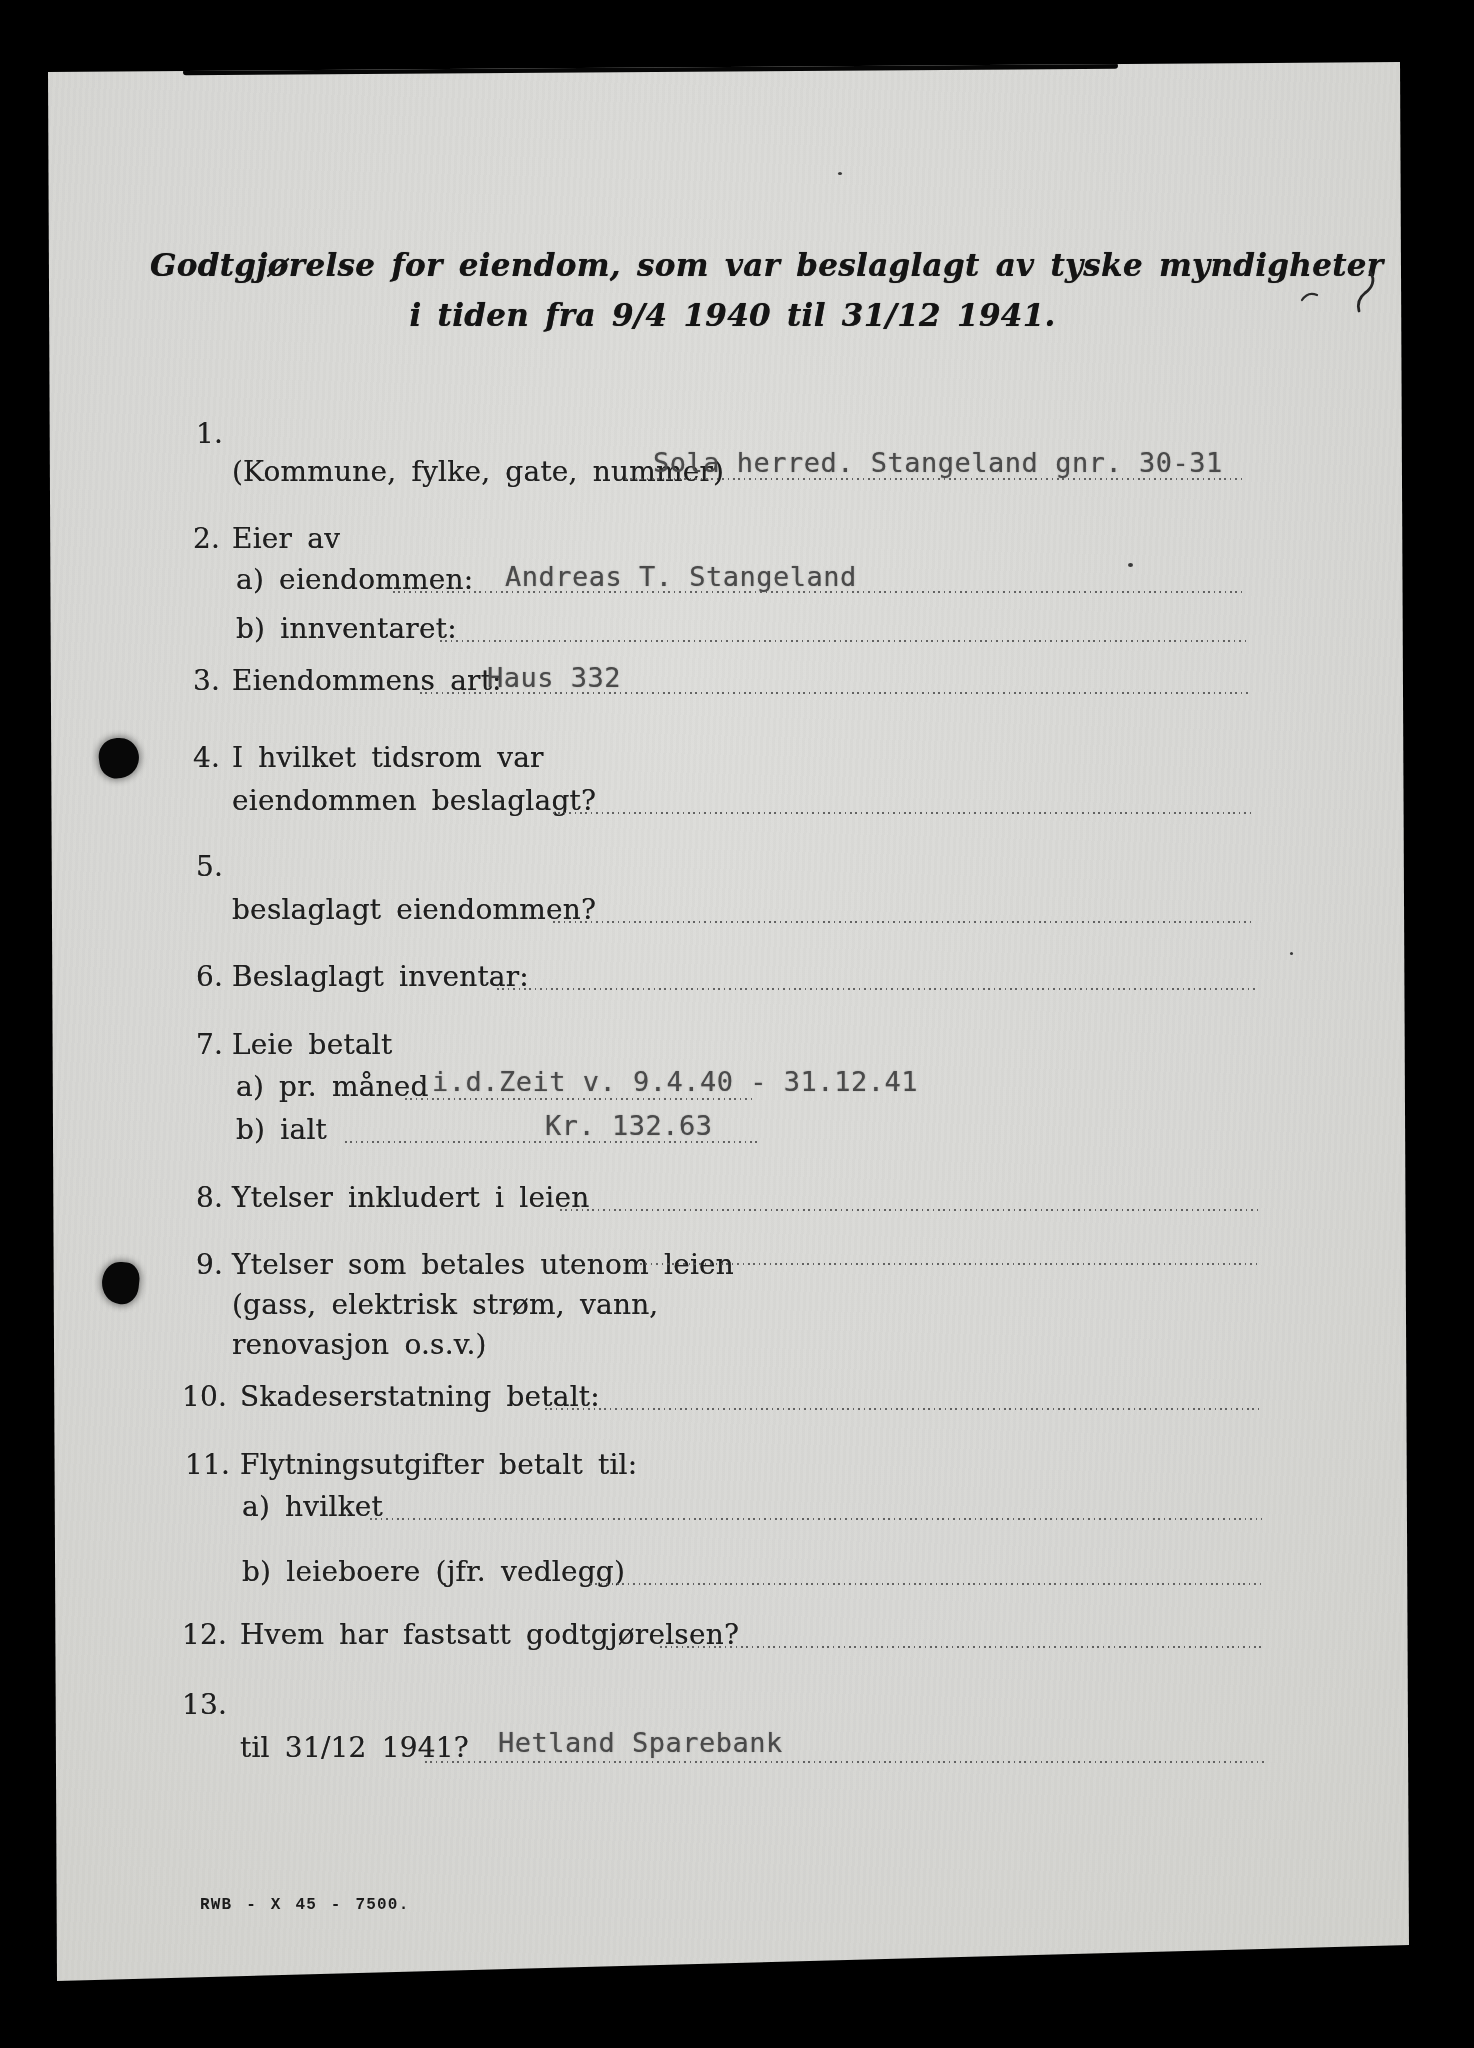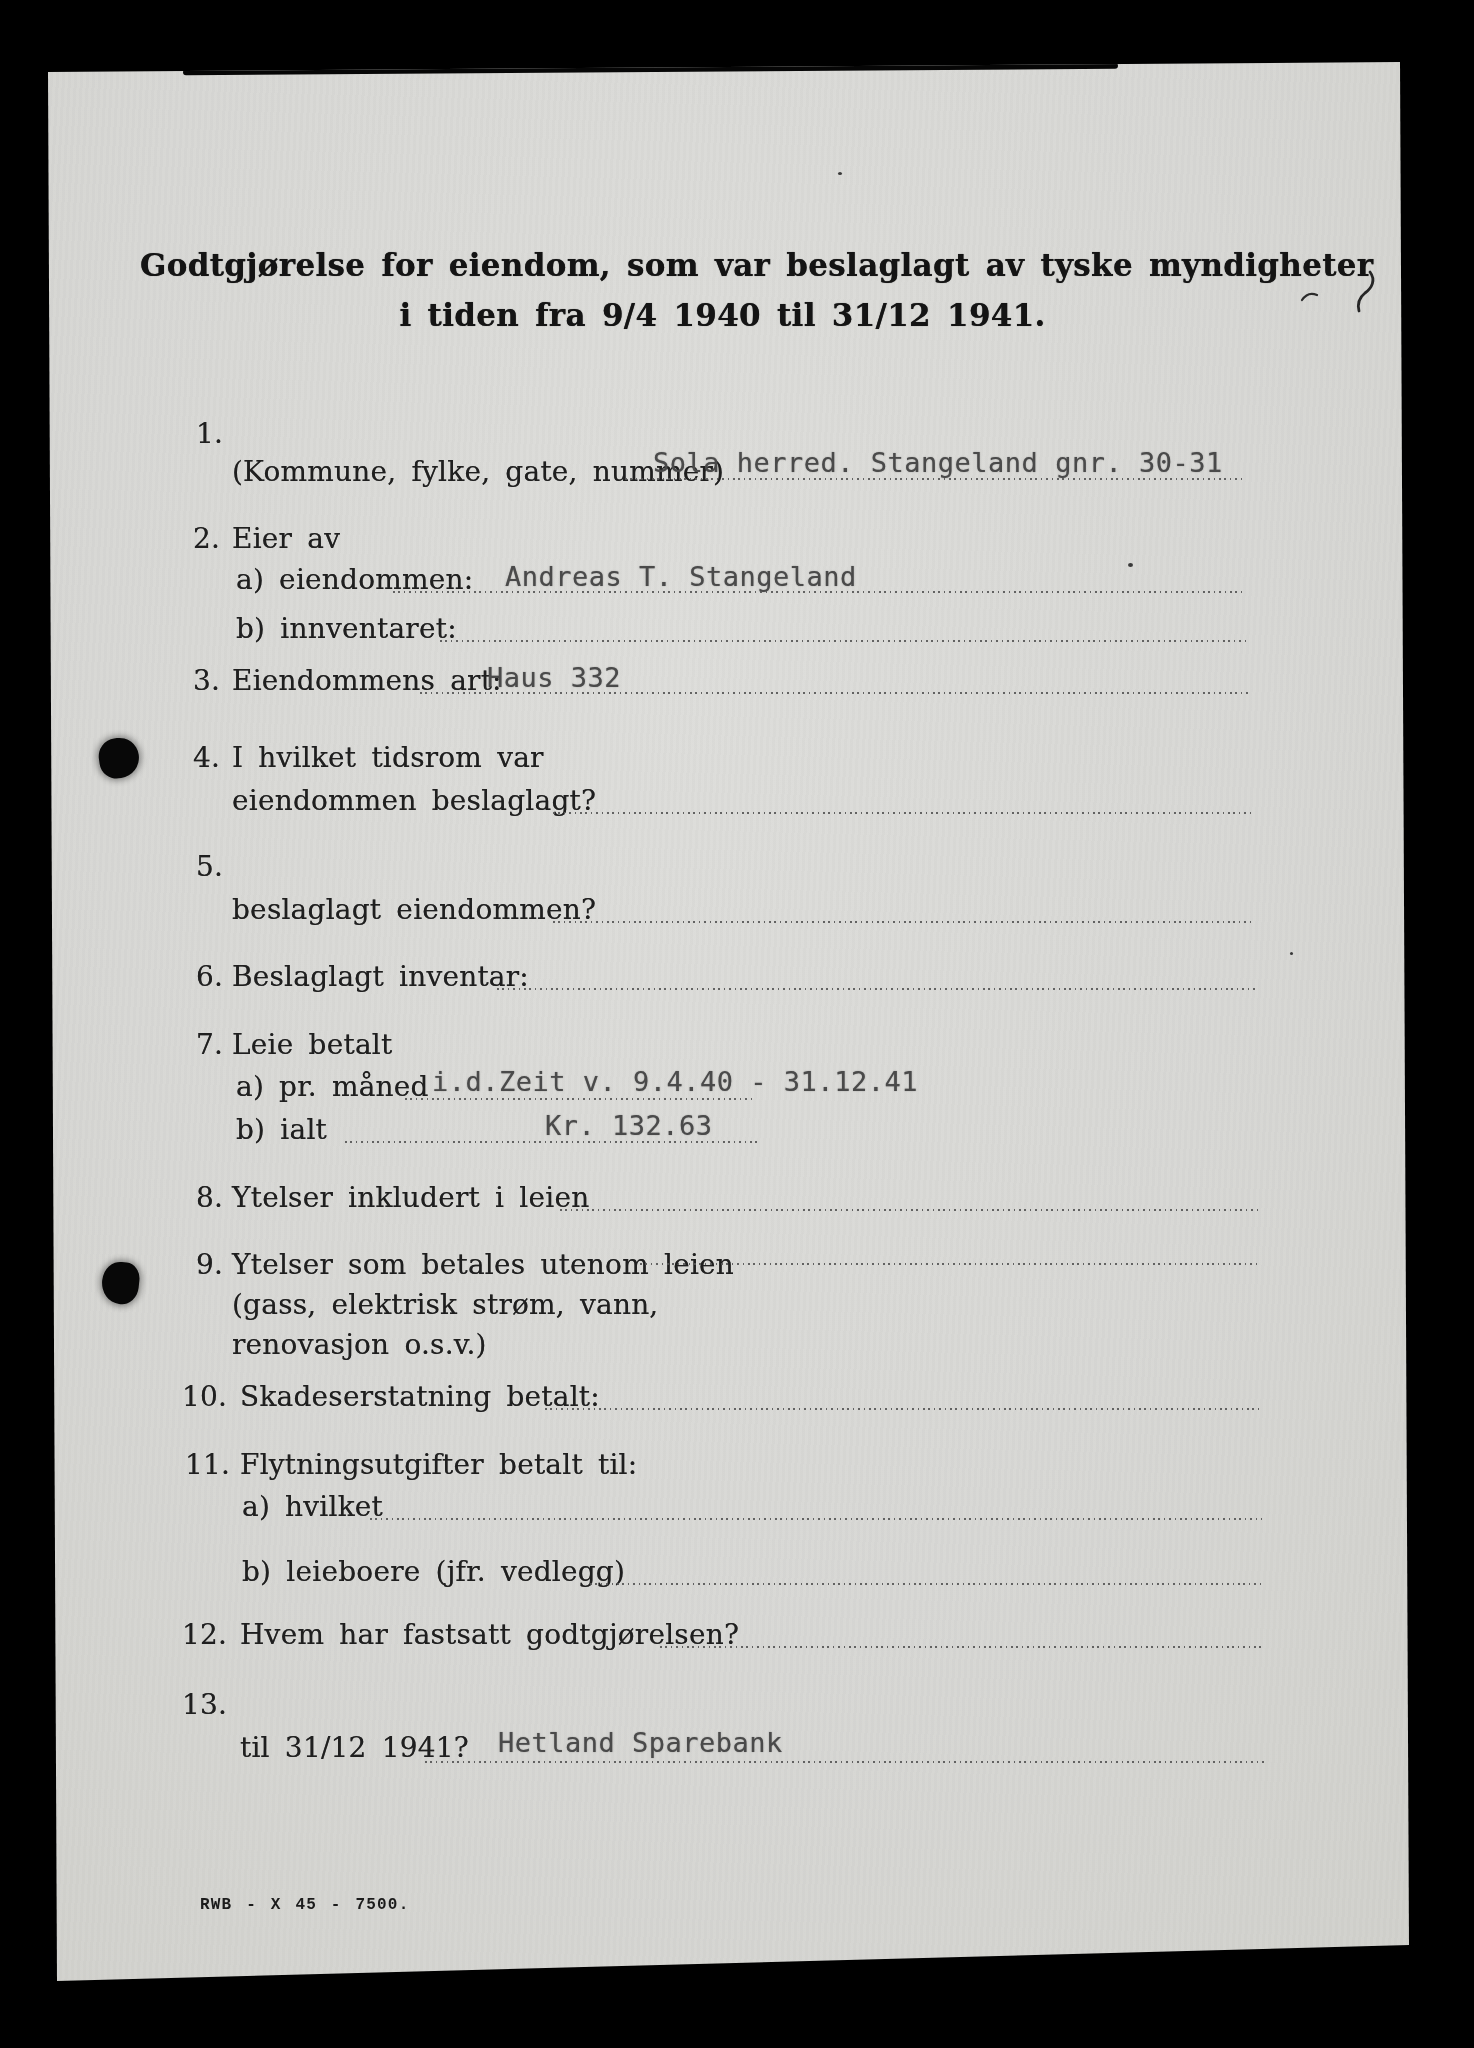--- a/index.html
+++ b/index.html
@@ -11,23 +11,23 @@
            repeating-linear-gradient(93deg, rgba(0,0,0,.012) 0 3px, rgba(255,255,255,.018) 3px 6px),
            radial-gradient(ellipse at 46% 32%, #ddddda 0%, #d7d7d4 52%, #cfcfca 100%);}
   .lbl{position:absolute;font-family:"DejaVu Serif",serif;font-size:28px;color:#1f1f1f;
        white-space:nowrap;word-spacing:6px;letter-spacing:.2px;
        text-shadow:0 0 .6px rgba(25,25,25,.65);}
   .typed{position:absolute;font-family:"DejaVu Sans Mono","Liberation Mono",monospace;
          font-size:27px;color:#4a4a4a;white-space:pre;letter-spacing:.5px;
          text-shadow:0 .4px 1.2px rgba(70,70,70,.6);}
   .dots{position:absolute;height:2px;
         background-image:repeating-linear-gradient(90deg, rgba(85,85,85,.9) 0 1.6px, transparent 1.6px 5.4px);}
-  .title{position:absolute;left:140px;width:1165px;text-align:center;font-weight:bold;
+  .title{position:absolute;left:150px;width:1165px;text-align:center;font-weight:bold;
          font-size:31px;color:#141414;word-spacing:5px;letter-spacing:.3px;white-space:nowrap;
-         text-shadow:0 0 .7px rgba(10,10,10,.8);}
+         text-shadow:0 0 .7px rgba(10,10,10,.8);font-style:italic;}
   .footer{position:absolute;left:200px;top:1896px;font-weight:bold;font-size:16px;
           letter-spacing:1.2px;word-spacing:3px;color:#1c1c1c;font-family:Liberation Mono, monospace;}
   .punch{position:absolute;background:#080808;box-shadow:0 0 6px 2px rgba(25,25,25,.45);}
   .speck{position:absolute;background:#3a3a3a;border-radius:50%;}
   .edge-streak{position:absolute;left:183px;top:66px;width:935px;height:6px;background:#060606;
                transform:rotate(-0.4deg);border-radius:3px;}
   svg{display:block;}
 </style>
 </head>
 <body>

